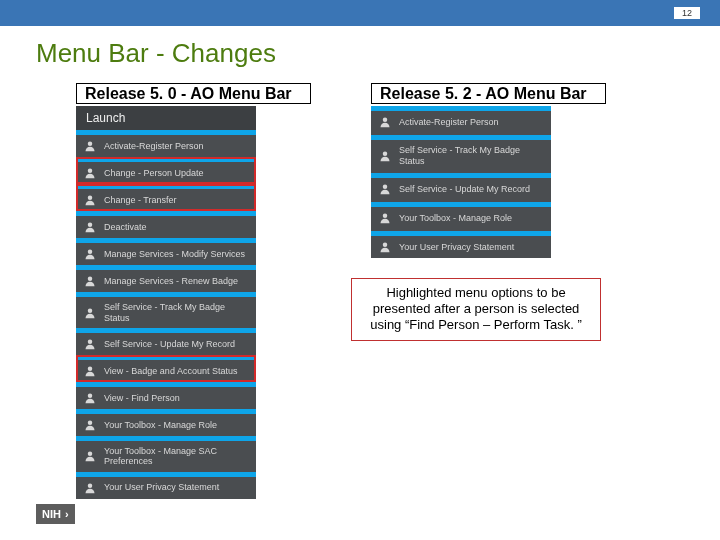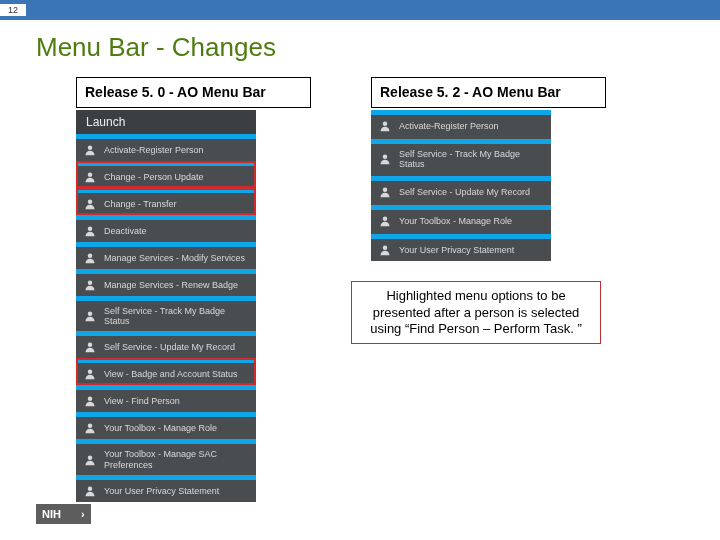--- a/index.html
+++ b/index.html
@@ -6,22 +6,23 @@
   body {
     width: 720px;
     height: 540px;
     font-family: Arial, Helvetica, sans-serif;
     background: #fff;
     position: relative;
     overflow: hidden;
   }
   .topbar {
     background: #3a75b5;
-    height: 20px;
+    height: 26px;
     display: flex;
+    justify-content: flex-end;
     align-items: center;
     padding-right: 20px;
   }
   .page-num {
     background: #fff;
     font-size: 9px;
     color: #333;
     padding: 1px 8px;
   }
   .title {
@@ -31,22 +32,22 @@
     font-weight: 400;
   }
   .cols {
     display: flex;
     gap: 60px;
     padding-left: 76px;
   }
   .col { width: 235px; }
   .col-head {
     border: 1px solid #000;
-    padding: 6px 8px;
-    font-size: 14px;
+    padding: 0 8px;
+    font-size: 16px;
     font-weight: 700;
     margin-bottom: 2px;
     background: #fff;
     line-height: 1.2;
   }
   .menu {
     background: #4a4d50;
     width: 180px;
     padding: 0;
   }
@@ -92,21 +93,21 @@
     position: absolute;
     left: 36px;
     bottom: 16px;
     background: #5d5d5d;
     color: #fff;
     font-size: 11px;
     font-weight: 700;
     padding: 4px 6px;
     display: inline-flex;
     align-items: center;
-    gap: 20px;
+    gap: 4px;
   }
   .nih-caret {
     font-size: 11px;
     line-height: 1;
   }
   
   .gap-top { margin-top: 2px; }
 </style>
 </head>
 <body>

